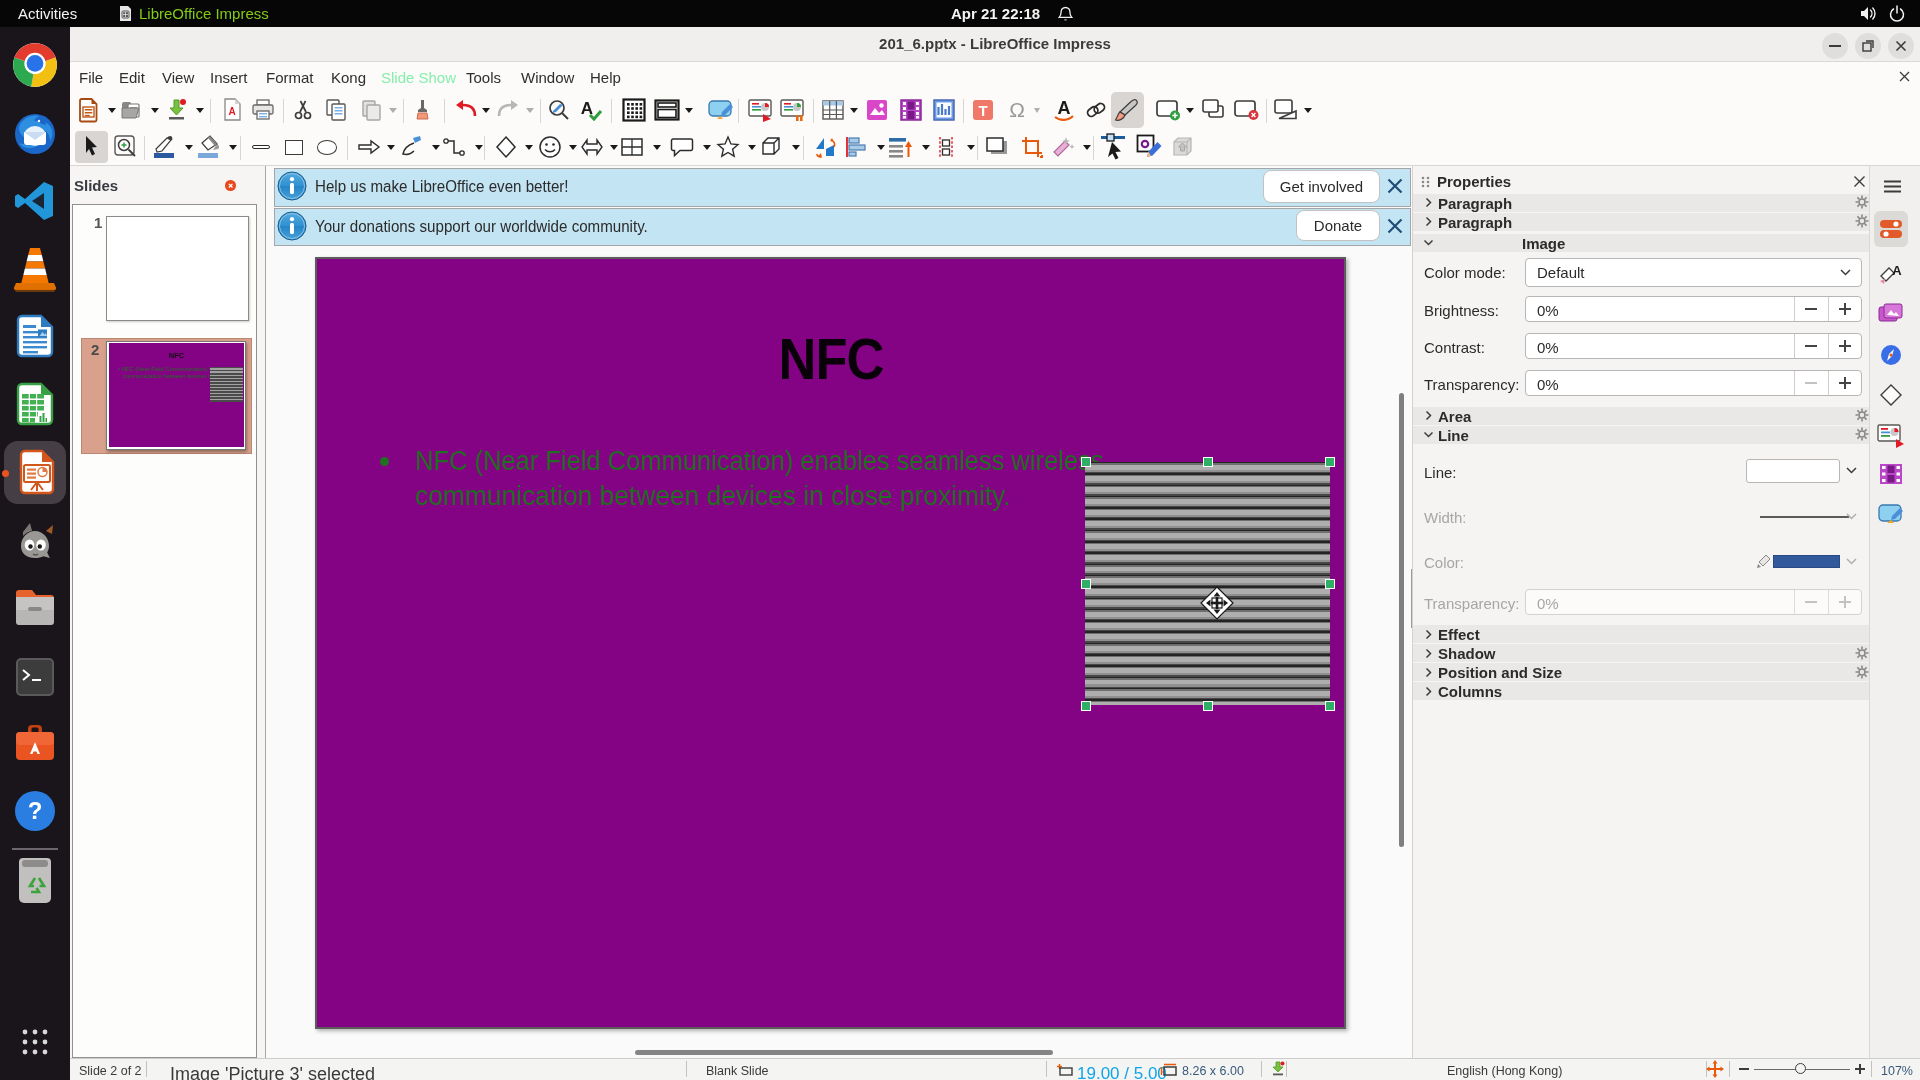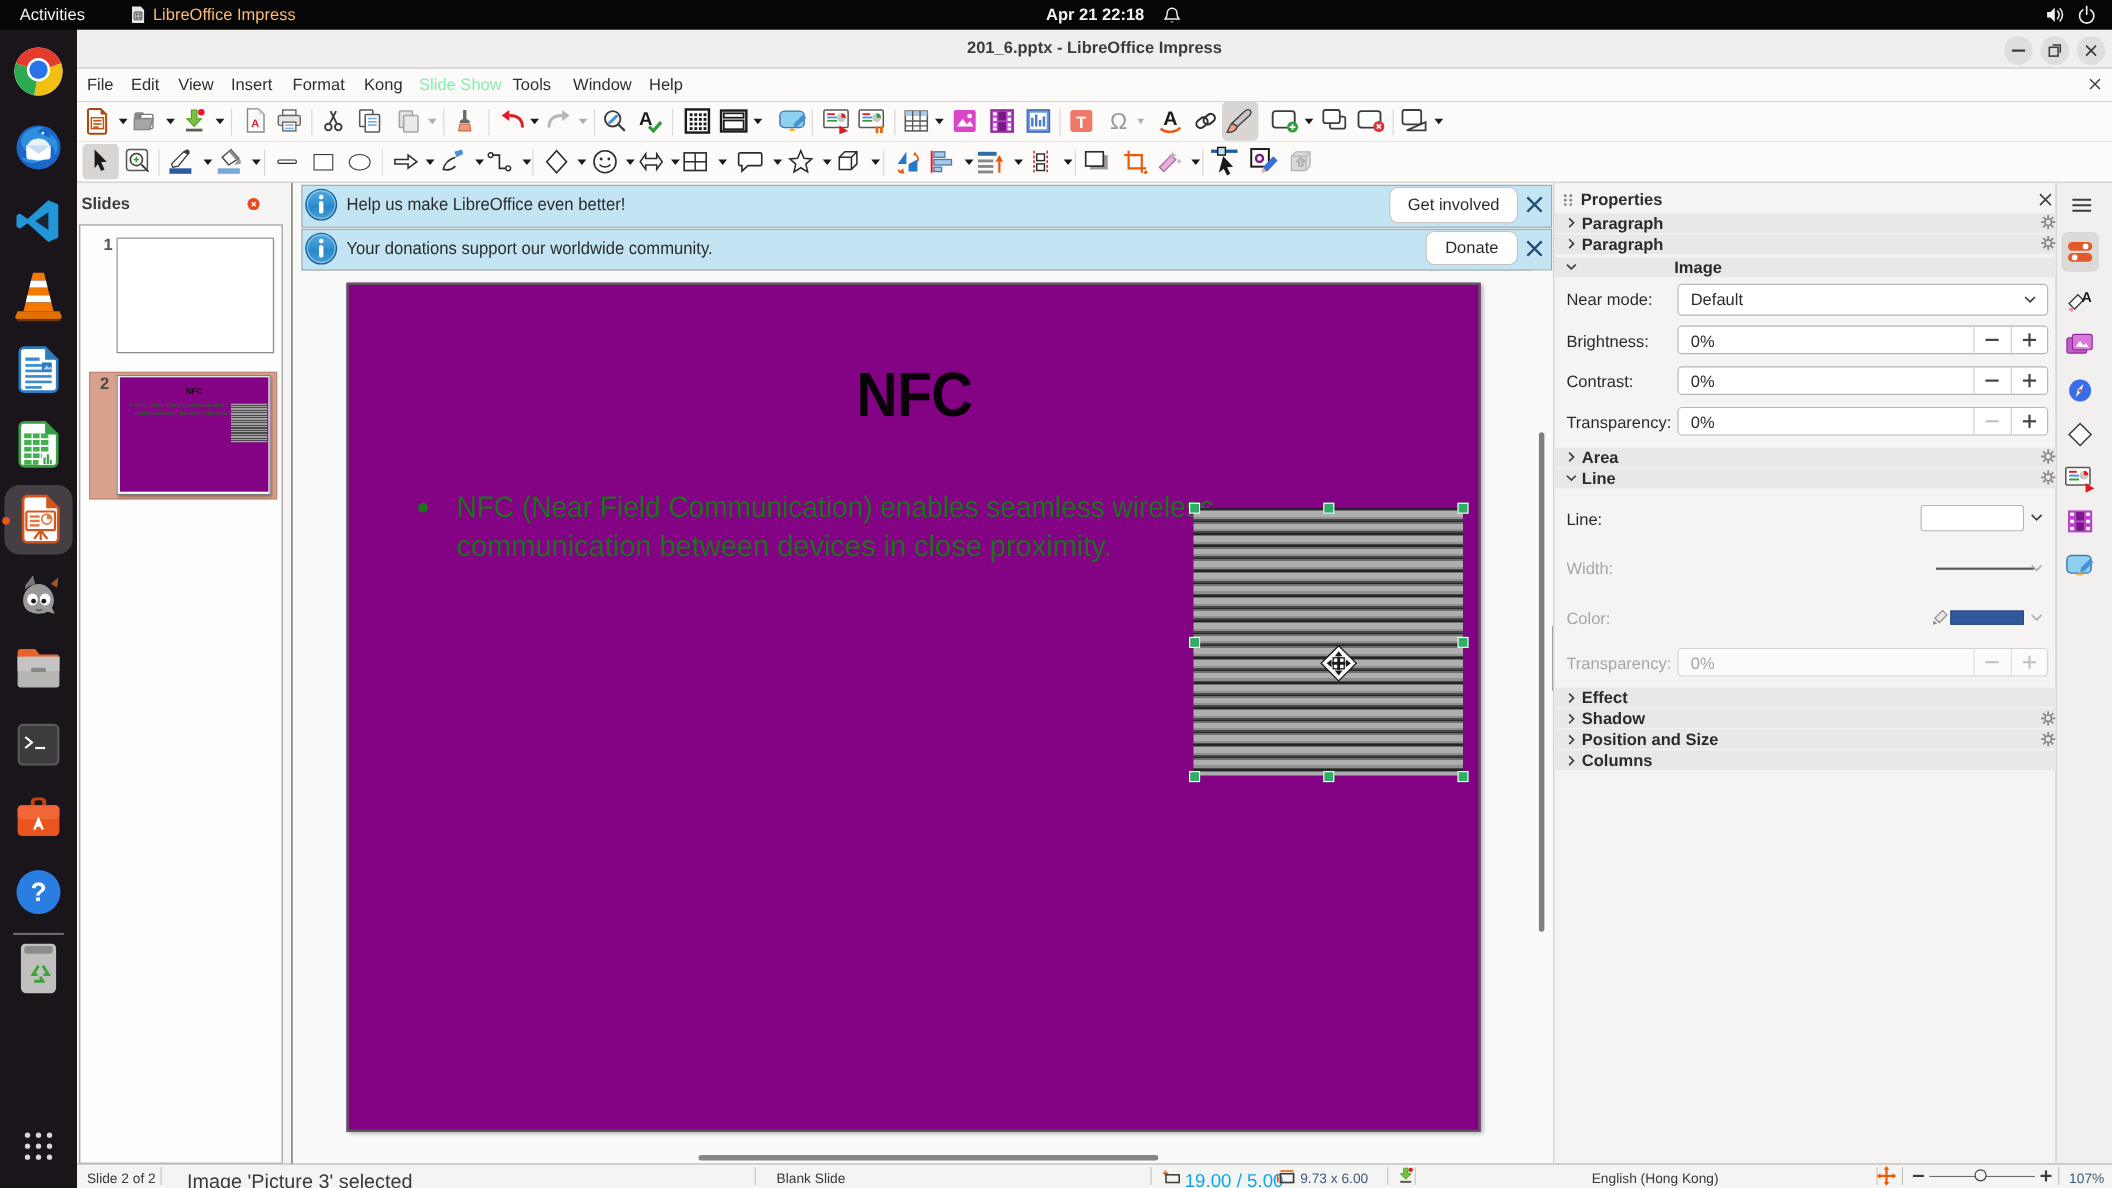--- a/index.html
+++ b/index.html
@@ -19,21 +19,21 @@
 <div class="abs" style="left:0;top:0;width:1920px;height:27px;background:#060606"></div>
 <div class="t" style="left:18px;top:5px;font-size:15px;color:#f5f3f1">Activities</div>
 <svg style="left:119px;top:5px" width="13" height="17" viewBox="0 0 13 17">
     <path d="M1 1h8l3 3v12H1z" fill="#e8e6e4"></path>
     <rect x="3" y="6" width="7" height="7" rx="1" fill="none" stroke="#555" stroke-width="1"></rect>
     <rect x="4.2" y="7.2" width="2" height="2" fill="#555"></rect>
     <rect x="7" y="7.2" width="2" height="2" fill="#555"></rect>
     <rect x="4.2" y="10" width="2" height="2" fill="#555"></rect>
     <rect x="7" y="10" width="2" height="2" fill="#555"></rect>
   </svg>
-<div class="t" style="left:139px;top:5px;font-size:15px;color:#fdba74">LibreOffice Impress</div>
+<div class="t" style="left:139px;top:5px;font-size:15px;color:#84cc16">LibreOffice Impress</div>
 <div class="t" style="left:951px;top:5px;font-size:15px;font-weight:700;color:#f5f3f1">Apr 21  22:18</div>
 <svg style="left:1058px;top:6px" width="15" height="16" viewBox="0 0 15 16">
     <path d="M7.5 1.5c-2.8 0-4.4 2-4.4 4.5 0 3-1.3 4.6-1.9 5.3h12.6c-.6-.7-1.9-2.3-1.9-5.3 0-2.5-1.6-4.5-4.4-4.5z" fill="none" stroke="#efefef" stroke-width="1.3"></path>
     <path d="M6 13.5a1.6 1.6 0 0 0 3 0z" fill="#efefef"></path>
   </svg>
 <svg style="left:1860px;top:6px" width="17" height="15" viewBox="0 0 17 15">
     <path d="M1 5h3l4-4v13l-4-4H1z" fill="#f0f0f0"></path>
     <path d="M10.5 4a5 5 0 0 1 0 7M12.8 2a8 8 0 0 1 0 11" fill="none" stroke="#f0f0f0" stroke-width="1.4" stroke-linecap="round"></path>
   </svg>
 <svg style="left:1889px;top:5px" width="16" height="17" viewBox="0 0 16 17">
@@ -762,21 +762,21 @@
       <path d="M7 .5v3M7 10.5v3M.5 7h3M10.5 7h3M2.4 2.4l2.1 2.1M9.5 9.5l2.1 2.1M11.6 2.4L9.5 4.5M4.5 9.5l-2.1 2.1"></path>
     </g>
   </svg>
 <svg style="left:1855px;top:665px" width="14" height="14" viewBox="0 0 14 14">
     <circle cx="7" cy="7" r="3" fill="none" stroke="#8a8886" stroke-width="1.5"></circle>
     <g stroke="#8a8886" stroke-width="1.6">
       <path d="M7 .5v3M7 10.5v3M.5 7h3M10.5 7h3M2.4 2.4l2.1 2.1M9.5 9.5l2.1 2.1M11.6 2.4L9.5 4.5M4.5 9.5l-2.1 2.1"></path>
     </g>
   </svg>
 
-<div class="t" style="left:1424px;top:264px;font-size:15px;color:#2b2b2b">Near mode:</div>
+<div class="t" style="left:1424px;top:264px;font-size:15px;color:#2b2b2b">Color mode:</div>
 <div class="abs" style="left:1525px;top:257.5px;width:337px;height:29.5px;background:#fff;border:1px solid #b8b6b4;border-radius:4px"></div>
 <div class="t" style="left:1537px;top:264px;font-size:15px;color:#2b2b2b">Default</div>
 <svg style="left:1840px;top:269px" width="11" height="7" viewBox="0 0 11 7">
     <path d="M1 1l4.5 4.5L10 1" fill="none" stroke="#3c3c3c" stroke-width="1.5"></path>
   </svg>
 <div class="t" style="left:1424px;top:301.5px;font-size:15px;color:#2b2b2b">Brightness:</div>
 <div class="abs" style="left:1525px;top:295.5px;width:337px;height:26.5px;background:#fff;border:1px solid #b8b6b4;border-radius:4px"></div>
 <div class="t" style="left:1537px;top:301.5px;font-size:15px;color:#2b2b2b">0%</div>
 <div class="abs" style="left:1794px;top:296.5px;width:1px;height:24.5px;background:#d0cecc"></div>
 <div class="abs" style="left:1828px;top:296.5px;width:1px;height:24.5px;background:#d0cecc"></div>
@@ -890,21 +890,21 @@
 <svg style="left:1056px;top:1063px" width="17" height="13" viewBox="0 0 17 13">
     <path d="M1 3.5h5M3.5 1v5" stroke="#e8590c" stroke-width="1.4"></path>
     <rect x="4" y="5" width="12" height="7" fill="none" stroke="#3c3c3c" stroke-width="1.4"></rect>
   </svg>
 <div class="t" style="left:1077px;top:1063.5px;font-size:17px;color:#0ea5e9">19.00 / 5.00</div>
 <svg style="left:1160px;top:1063px" width="17" height="13" viewBox="0 0 17 13">
     <rect x="4" y="4" width="12" height="8" fill="none" stroke="#3c3c3c" stroke-width="1.5"></rect>
     <path d="M4 1.5h12M1.5 4v8" stroke="#e8590c" stroke-width="1.4"></path>
     <path d="M1 9.5l1-2 1 2" fill="#e8590c"></path>
   </svg>
-<div class="t" style="left:1182px;top:1063.5px;font-size:12.5px;color:#39597a">9.73 x 6.00</div>
+<div class="t" style="left:1182px;top:1063.5px;font-size:12.5px;color:#39597a">8.26 x 6.00</div>
 <div class="abs" style="left:1261px;top:1061px;width:1px;height:16px;background:#c4c2c0"></div>
 <svg style="left:1271px;top:1061px" width="14" height="15" viewBox="0 0 14 15">
     <path d="M5 1h4v5h3l-5 5-5-5h3z" fill="#7ac143" stroke="#4e9a20" stroke-width=".8"></path>
     <rect x="2" y="12.5" width="10" height="1.8" fill="#5a5a5a"></rect>
     <circle cx="11.5" cy="2.5" r="2" fill="#e01b24"></circle>
   </svg>
 <div class="abs" style="left:1286px;top:1061px;width:1px;height:16px;background:#c4c2c0"></div>
 <div class="t" style="left:1447px;top:1063.5px;font-size:12.5px;color:#3a3a3a">English (Hong Kong)</div>
 <div class="abs" style="left:1706px;top:1061px;width:1px;height:16px;background:#c4c2c0"></div>
 <svg style="left:1706px;top:1060px" width="18" height="18" viewBox="0 0 18 18">

